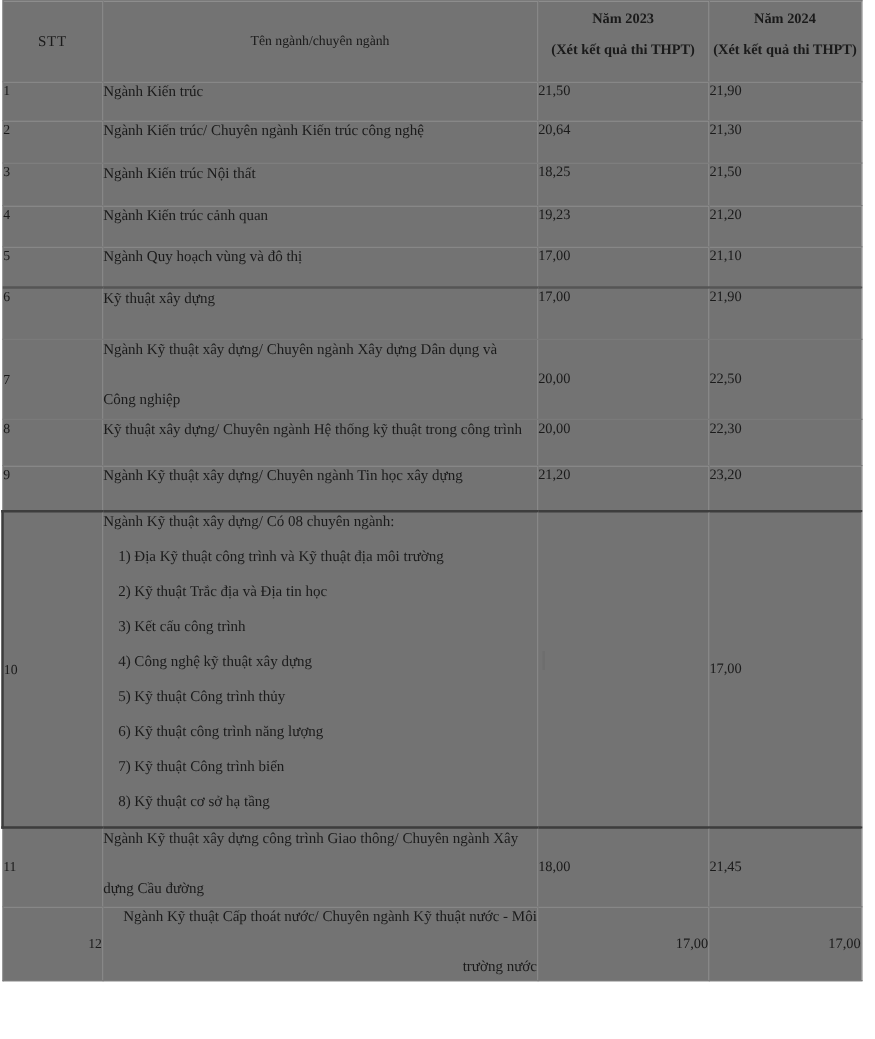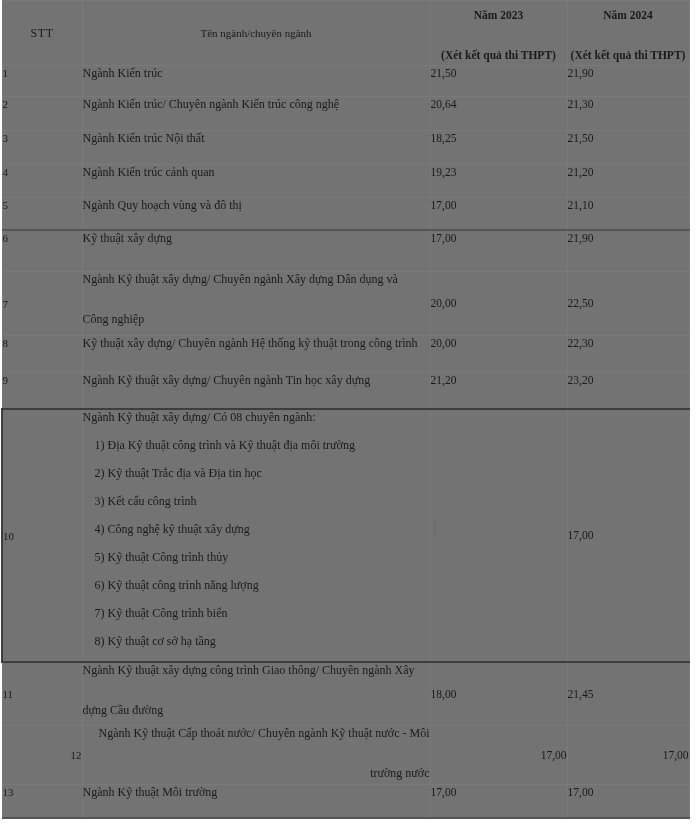--- a/index.html
+++ b/index.html
@@ -70,21 +70,21 @@
     display: block;
     font-weight: bold;
     font-size: 11.5px;
     line-height: 16px;
   }
   .year-sub {
     display: block;
     font-weight: bold;
     font-size: 11.5px;
     line-height: 16px;
-    margin-top: 24px;
+    margin-top: 9px;
   }
 
   
   td.stt {
     font-size: 11px;
     padding: 3px 0 0 5px;
     line-height: 14px;
   }
   td.stt.mid {
     vertical-align: middle;
@@ -291,25 +291,19 @@
         <td class="name">
           <div class="name-lines">
             <span>Ngành Kỹ thuật Cấp thoát nước/ Chuyên ngành Kỹ thuật nước - Môi</span>
             <span>trường nước</span>
           </div>
         </td>
         <td class="score mid">17,00</td>
         <td class="score mid">17,00</td>
       </tr>
 
-      <tr class="r13">
-        <td class="stt">13</td>
-        <td class="name">Ngành Kỹ thuật Môi trường</td>
-        <td class="score">17,00</td>
-        <td class="score">17,00</td>
-      </tr>
 
     </tbody>
   </table>
 
   <div class="caret-artifact"></div>
 
 </div>
 
 </body></html>

